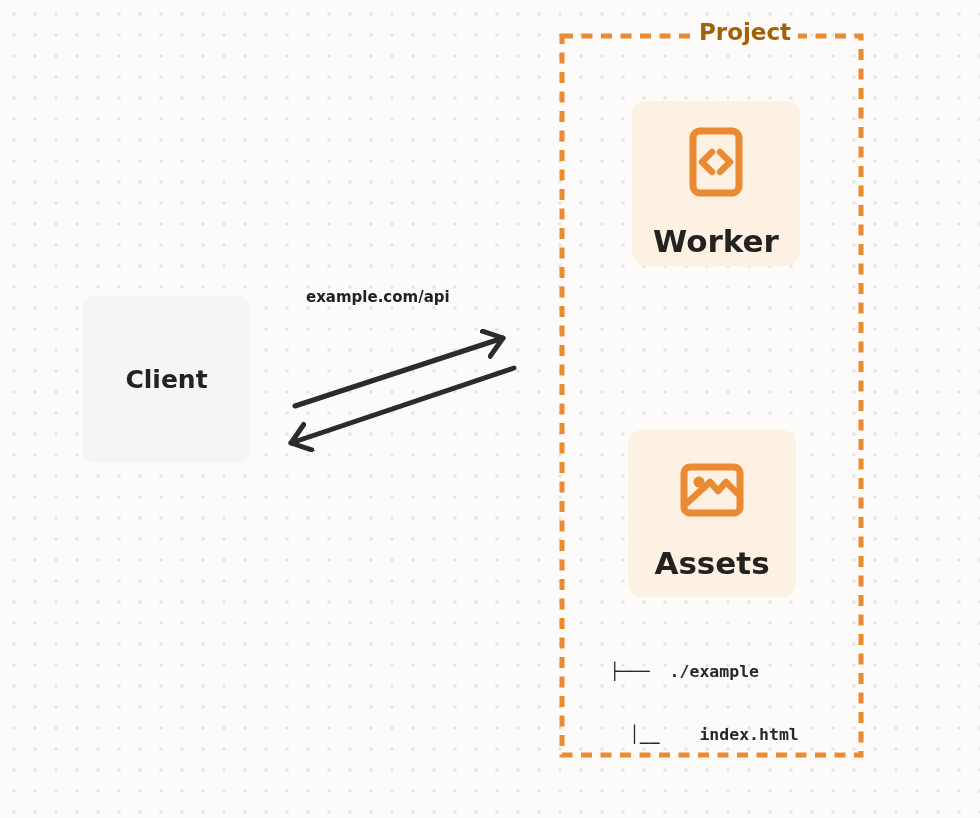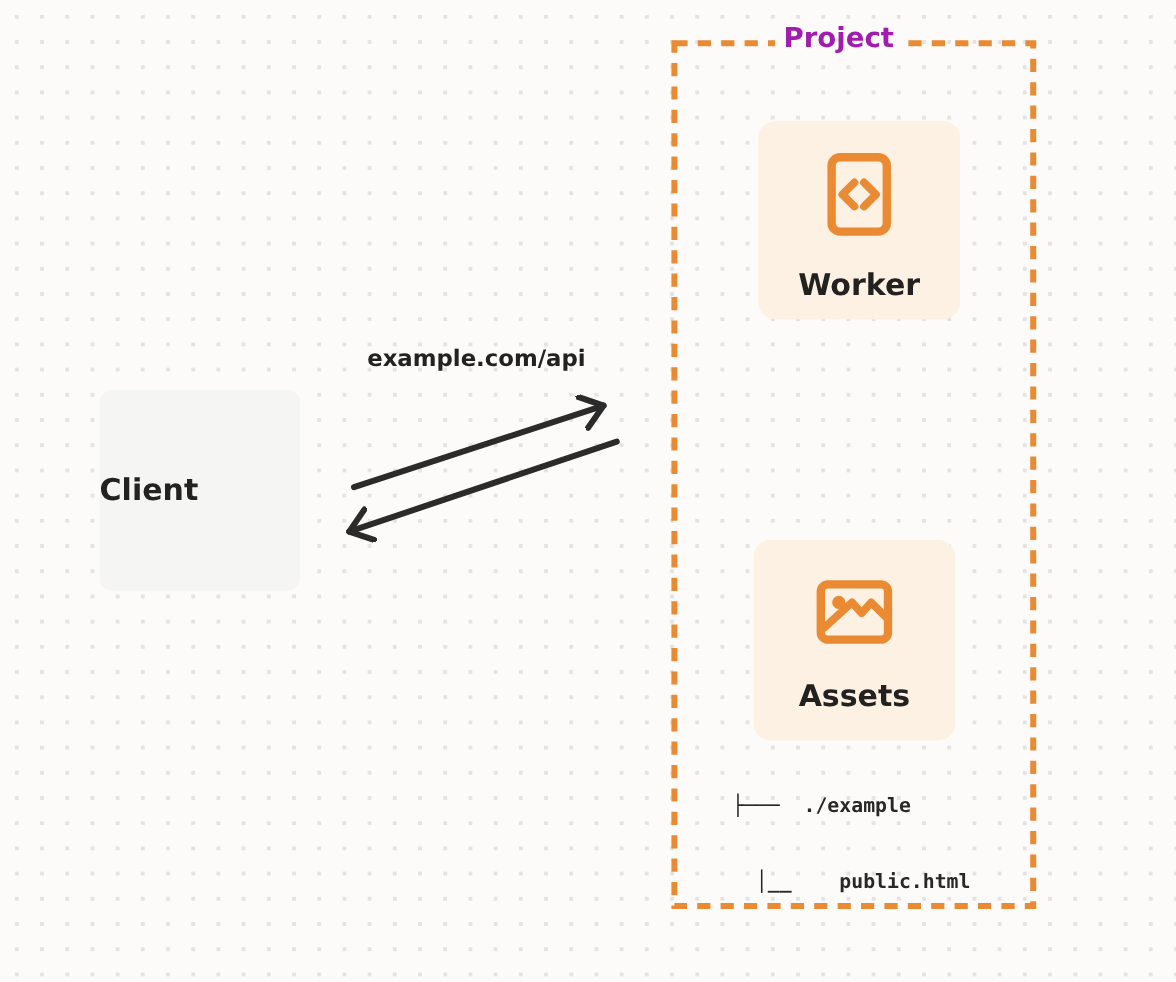--- a/index.html
+++ b/index.html
@@ -18,77 +18,77 @@
 
   .overlay {
     position: absolute;
     left: 0; top: 0;
     width: 980px; height: 818px;
     pointer-events: none;
   }
 
   .client-box {
     position: absolute;
-    left: 83px; top: 325px;
+    left: 83px; top: 296px;
     width: 167px; height: 167px;
     background: #F5F5F4;
     border-radius: 10px;
     display: flex;
     align-items: center;
-    justify-content: flex-start;
+    justify-content: center;
   }
   .client-box .node-label {
     font-size: 25px;
     font-weight: bold;
     color: #242220;
   }
 
   .project-label {
     position: absolute;
-    left: 699px; top: 19px;
+    left: 745px; top: 19px;
     transform: translateX(-50%);
     font-size: 23px;
     font-weight: bold;
-    color: #a21caf;
+    color: #a16207;
     background: #FCFBF9;
     padding: 0 7px;
     white-space: nowrap;
   }
 
   .api-label {
     position: absolute;
     left: 306px; top: 288px;
-    font-size: 19px;
+    font-size: 15px;
     font-weight: bold;
     color: #242220;
     white-space: nowrap;
   }
 
   .node {
     position: absolute;
     background: #FCF1E2;
     border-radius: 14px;
     display: flex;
     flex-direction: column;
     align-items: center;
   }
   .node-worker {
     left: 632px; top: 101px;
     width: 168px; height: 165px;
     padding-top: 26px;
     box-sizing: border-box;
   }
   .node-assets {
-    left: 628px; top: 450px;
+    left: 628px; top: 430px;
     width: 168px; height: 167px;
     padding-top: 33px;
     box-sizing: border-box;
   }
   .node .node-label {
-    font-size: 25px;
+    font-size: 31px;
     font-weight: bold;
     color: #242220;
   }
   .node-worker .node-label { margin-top: 26px; }
   .node-assets .node-label { margin-top: 28px; }
 
   .file-tree {
     position: absolute;
     left: 610px; top: 619px;
     font-family: "DejaVu Sans Mono", "Liberation Mono", monospace;
@@ -139,17 +139,17 @@
     <svg width="64" height="54" viewBox="0 0 64 54" xmlns="http://www.w3.org/2000/svg">
       <rect x="4" y="4" width="56" height="46" rx="6" fill="none" stroke="#EA8A33" stroke-width="7"></rect>
       <circle cx="19" cy="19" r="5.5" fill="#EA8A33"></circle>
       <path d="M7,40 L30,19 L38,28 L46,19 L58,31" fill="none" stroke="#EA8A33" stroke-width="6.5" stroke-linecap="round" stroke-linejoin="round"></path>
     </svg>
     <span class="node-label">Assets</span>
   </div>
 
   <div class="file-tree">
     <div>├───  ./example</div>
-    <div>  │__    public.html</div>
+    <div>  │__    index.html</div>
     
   </div>
 
 </div>
 
 </body></html>

